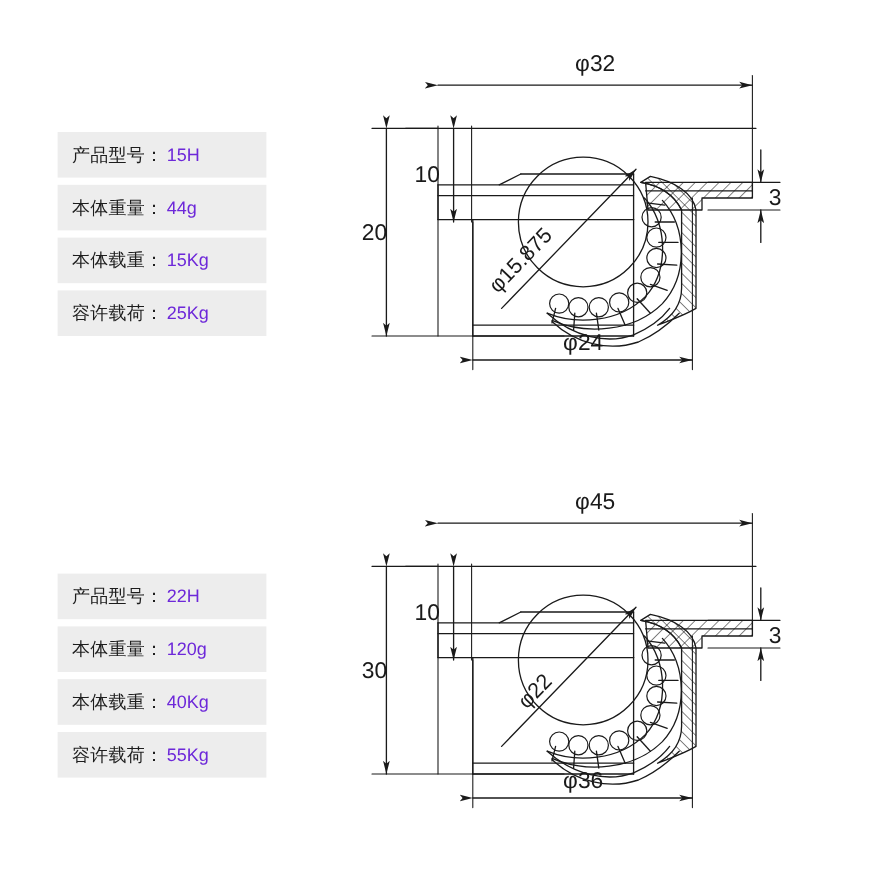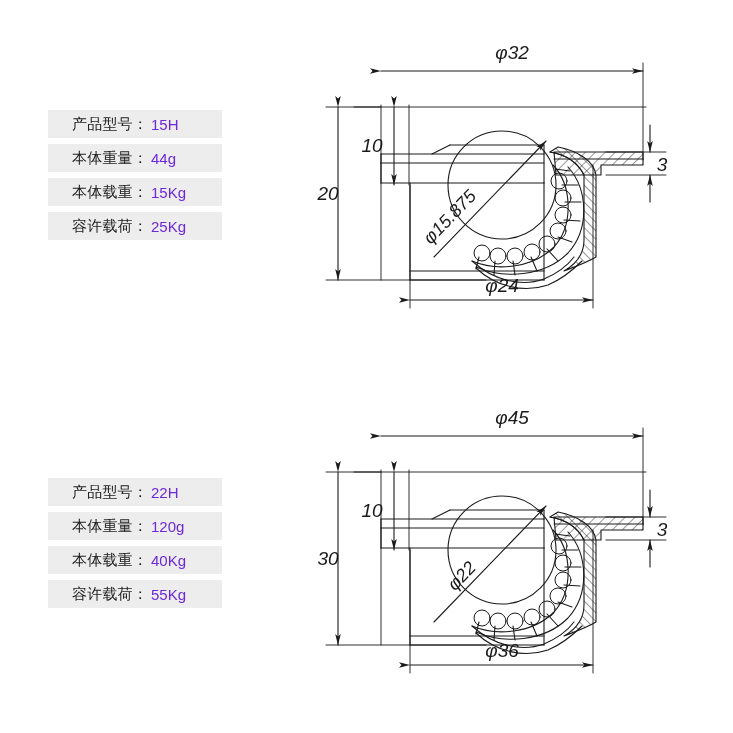--- a/index.html
+++ b/index.html
@@ -23,48 +23,47 @@
   
   .spec-table {
     position: absolute;
     width: 174px;
   }
   .spec-table.top    { left: 48px; top: 110px; }
   .spec-table.bottom { left: 48px; top: 478px; }
 
   .spec-row {
     background: #ededed;
-    height: 28px;
+    height: 38px;
     margin-bottom: 6px;
     display: flex;
     align-items: center;
-    padding-left: 24px;
+    padding-left: 12px;
     box-sizing: border-box;
     white-space: nowrap;
   }
   .spec-label {
     font-size: 15px;
     color: #1d1d1d;
     letter-spacing: 0.2px;
     font-family: "DejaVu Sans", "Liberation Sans", sans-serif;
   }
   .spec-value {
     font-size: 15px;
     color: #6d28d9;
     margin-left: 3px;
     font-family: "Liberation Sans", "DejaVu Sans", sans-serif;
   }
 
   
   .drawing {
     position: absolute;
-    left: 306px;
+    left: 290px;
     width: 400px;
     height: 300px;
-    font-style: italic;
   }
   .drawing.top    { top: 35px; }
   .drawing.bottom { top: 400px; }
 
   .drawing svg {
     display: block;
     width: 400px;
     height: 300px;
     overflow: visible;
   }

